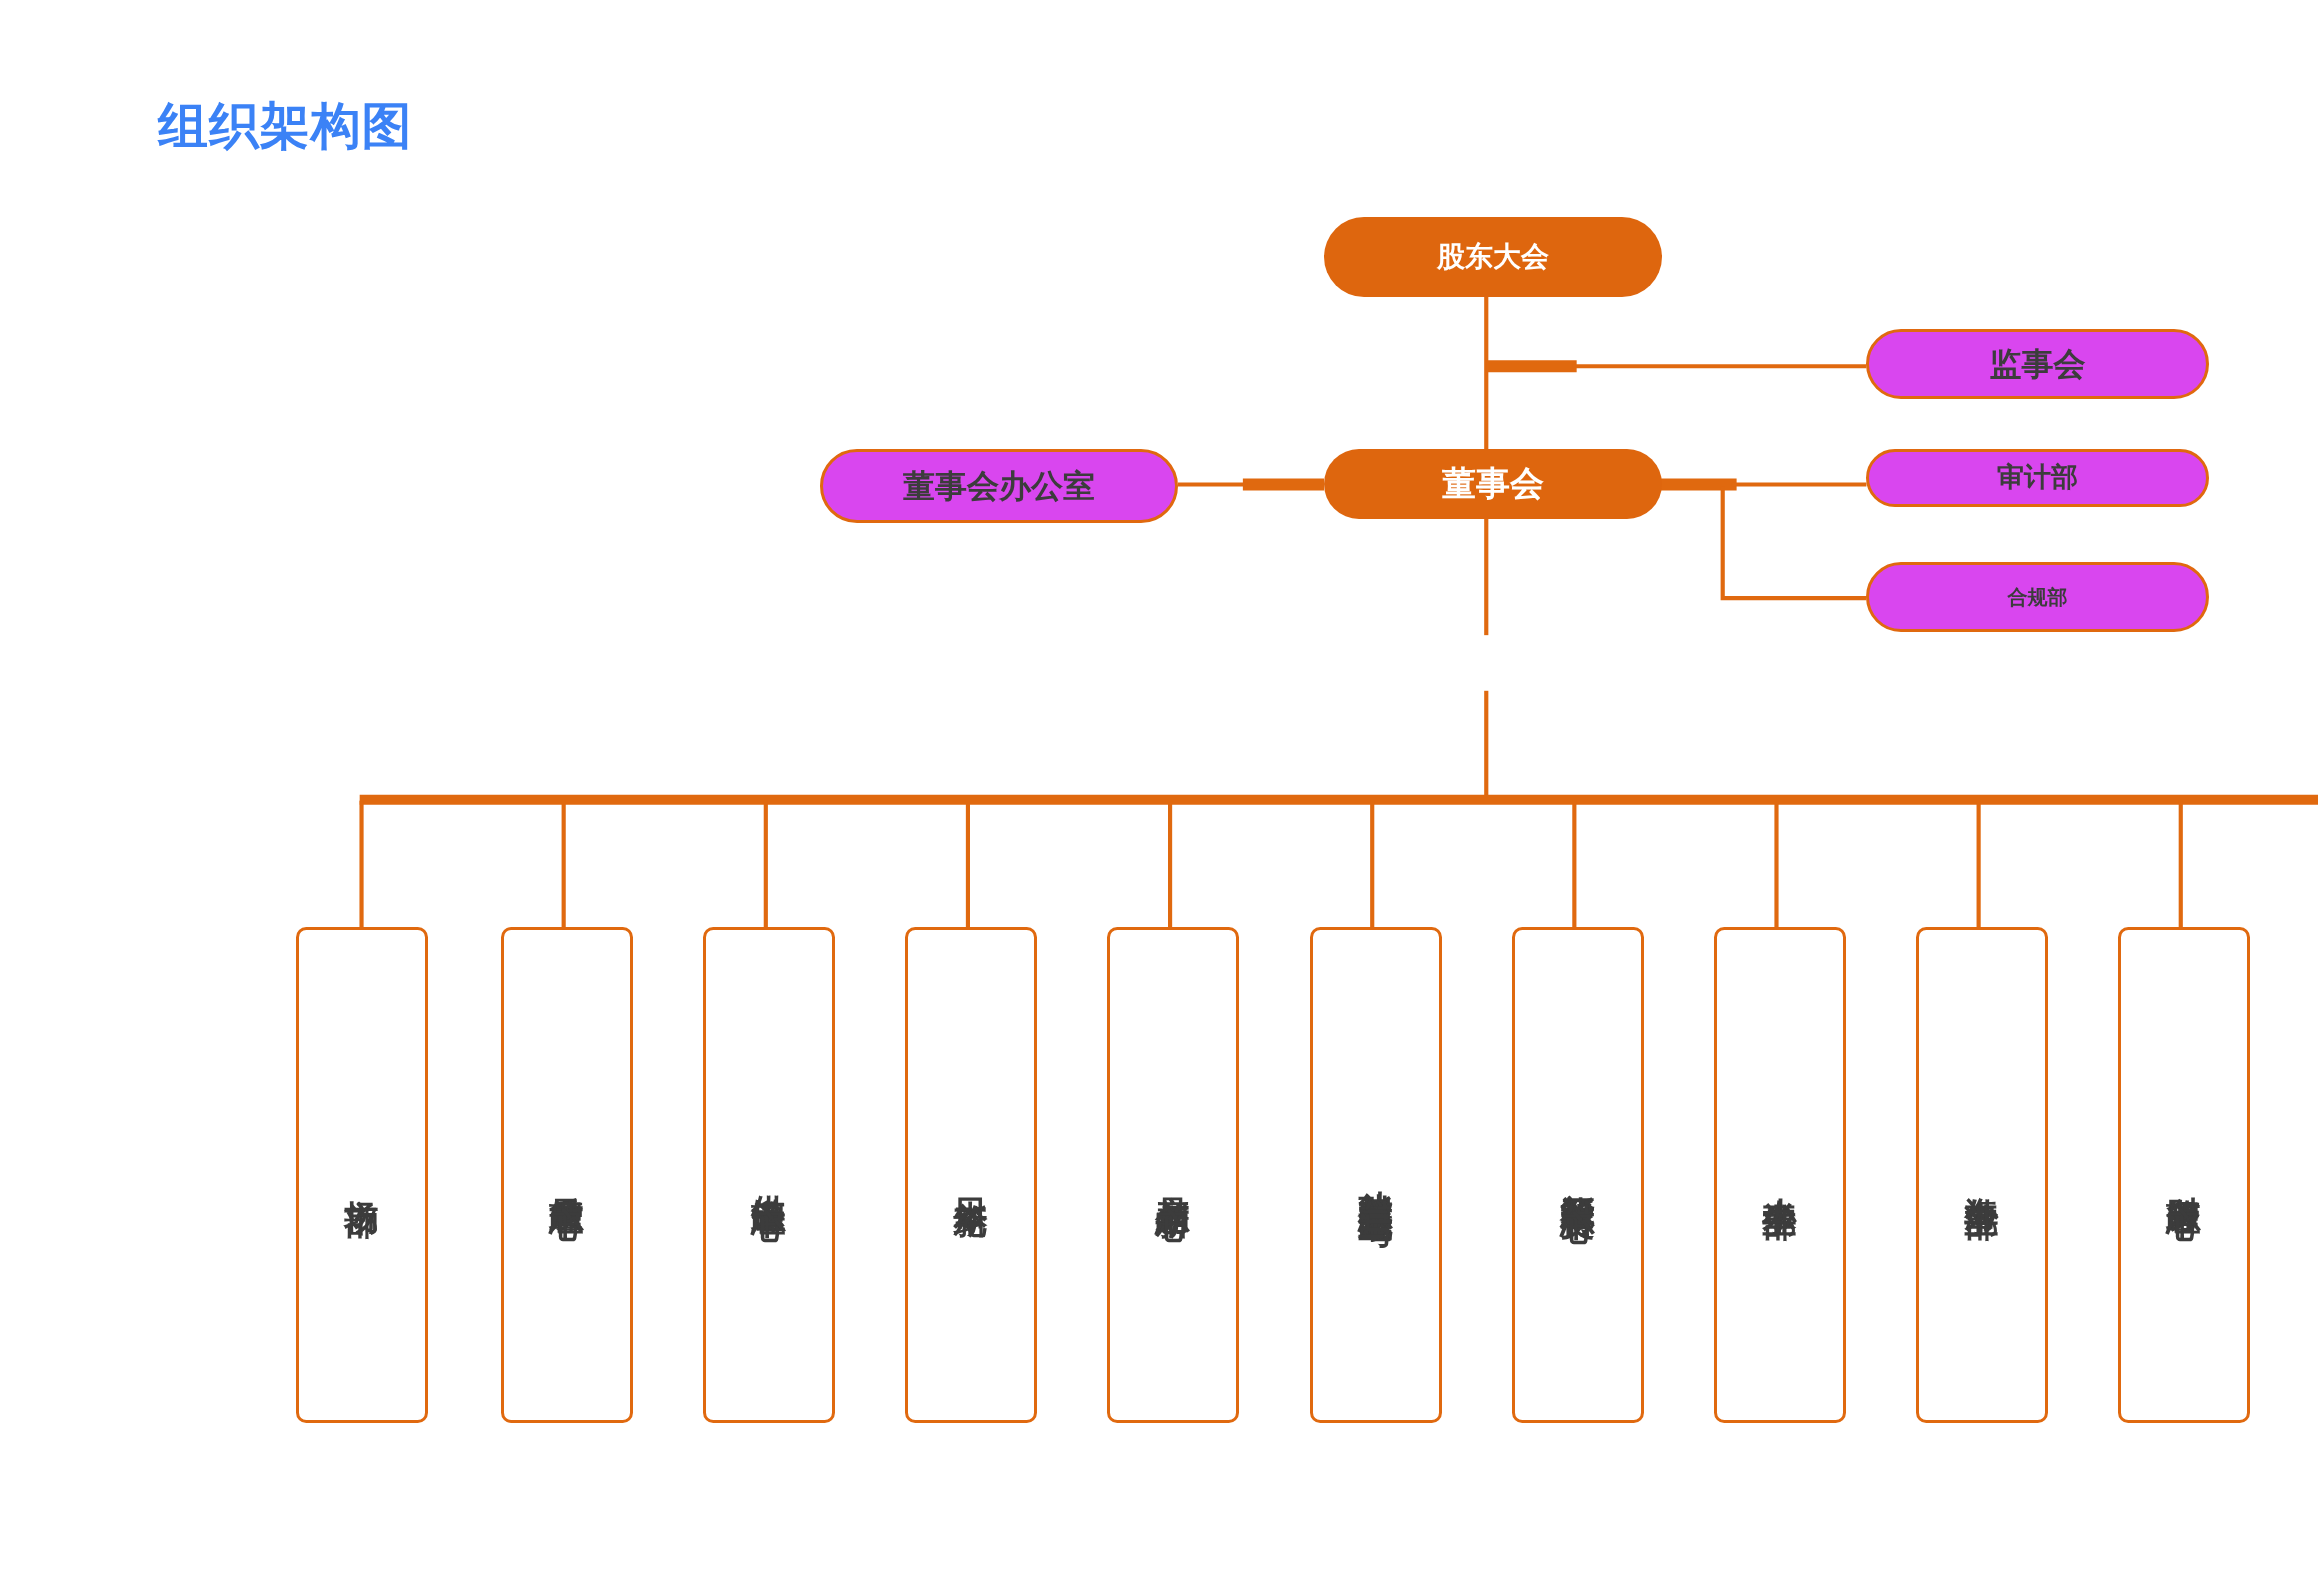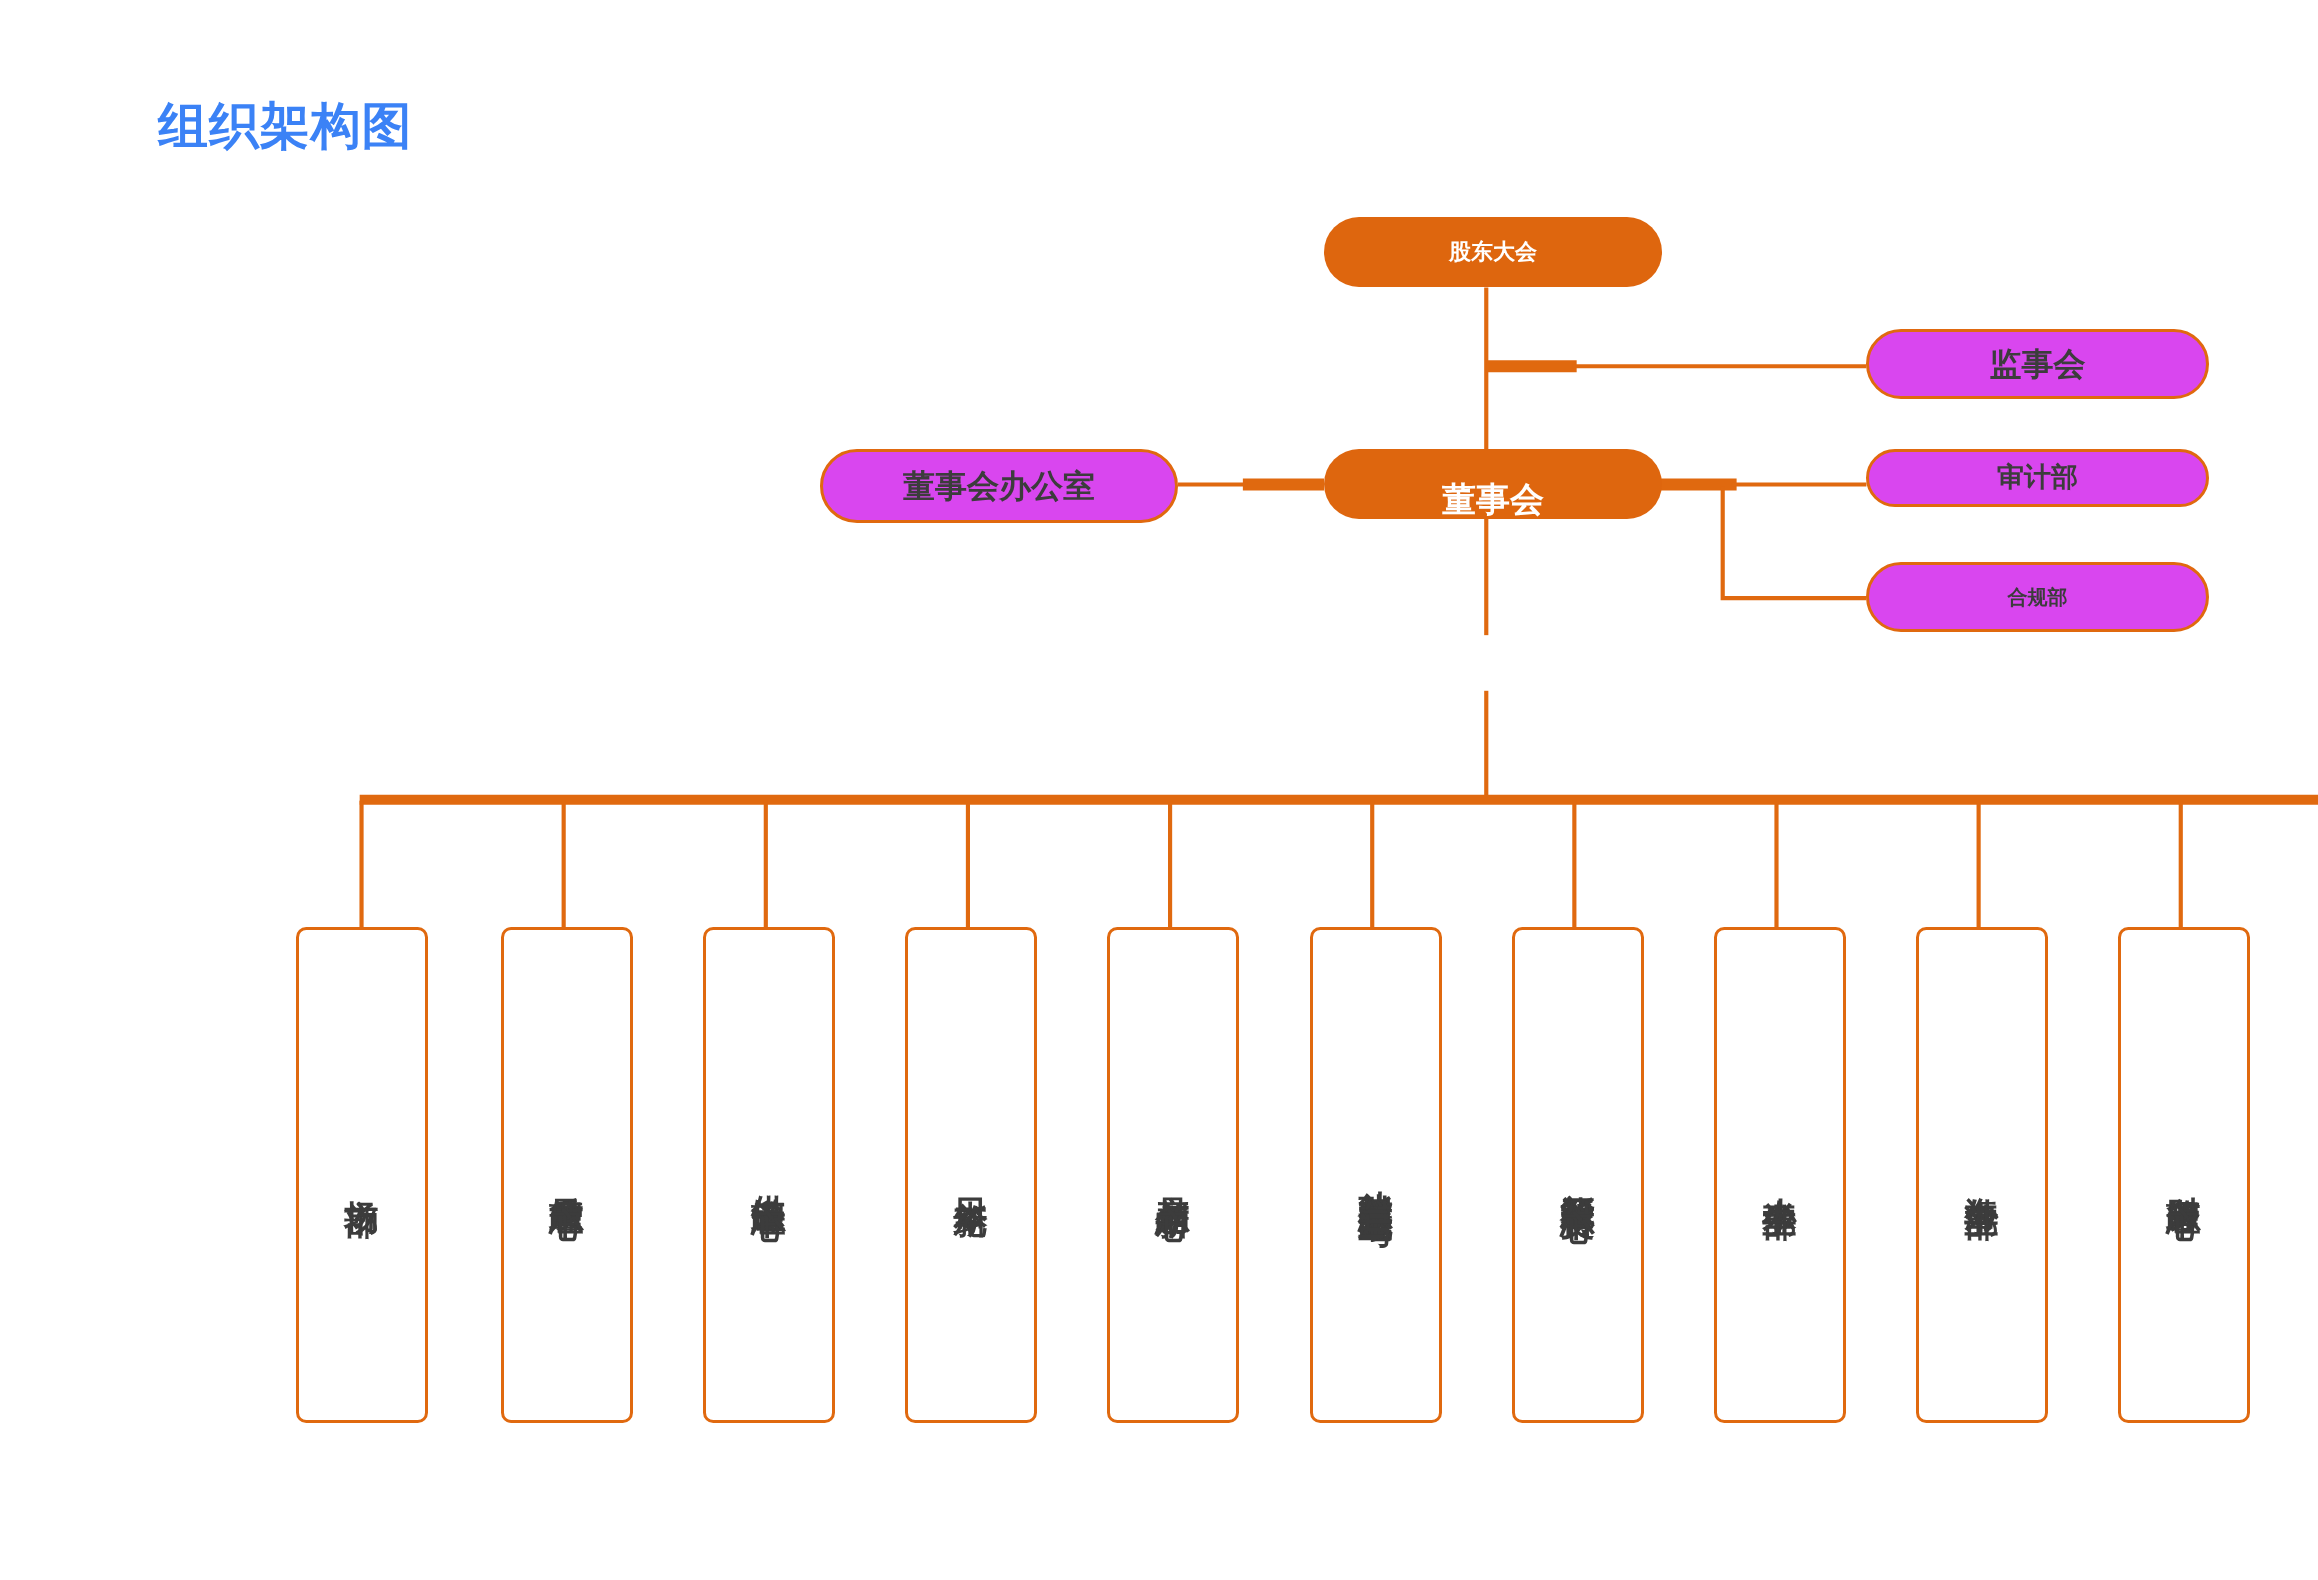--- a/index.html
+++ b/index.html
@@ -90,33 +90,33 @@
       <path d="M2959 1727 L2959 2000" stroke-width="9"></path>
       <path d="M3395 1727 L3395 2000" stroke-width="9"></path>
       <path d="M3831 1727 L3831 2000" stroke-width="9"></path>
       <path d="M4267 1727 L4267 2000" stroke-width="9"></path>
       <path d="M4703 1727 L4703 2000" stroke-width="9"></path>
       <path d="M5139 1727 L5139 2000" stroke-width="9"></path>
       <path d="M5566 1727 L5566 2000" stroke-width="9"></path>
     </g>
   </svg>
 
-  <div class="node pill filled" style="left:1324px;top:217px;width:338px;height:70px;font-size:22px;">
+  <div class="node pill filled" style="left:1324px;top:217px;width:338px;height:80px;font-size:28px;">
     <span class="node-label">股东大会</span>
   </div>
 
   <div class="node pill outline" style="left:1866px;top:329px;width:343px;height:70px;font-size:32px;">
     <span class="node-label">监事会</span>
   </div>
 
   <div class="node pill outline" style="left:820px;top:449px;width:358px;height:74px;font-size:32px;">
     <span class="node-label">董事会办公室</span>
   </div>
 
-  <div class="node pill filled" style="left:1324px;top:449px;width:338px;height:70px;font-size:34px;align-items:flex-end;">
+  <div class="node pill filled" style="left:1324px;top:449px;width:338px;height:70px;font-size:34px;">
     <span class="node-label">董事会</span>
   </div>
 
   <div class="node pill outline" style="left:1866px;top:449px;width:343px;height:58px;font-size:27px;">
     <span class="node-label">审计部</span>
   </div>
 
   <div class="node pill outline" style="left:1866px;top:562px;width:343px;height:70px;font-size:20px;">
     <span class="node-label">合规部</span>
   </div>

